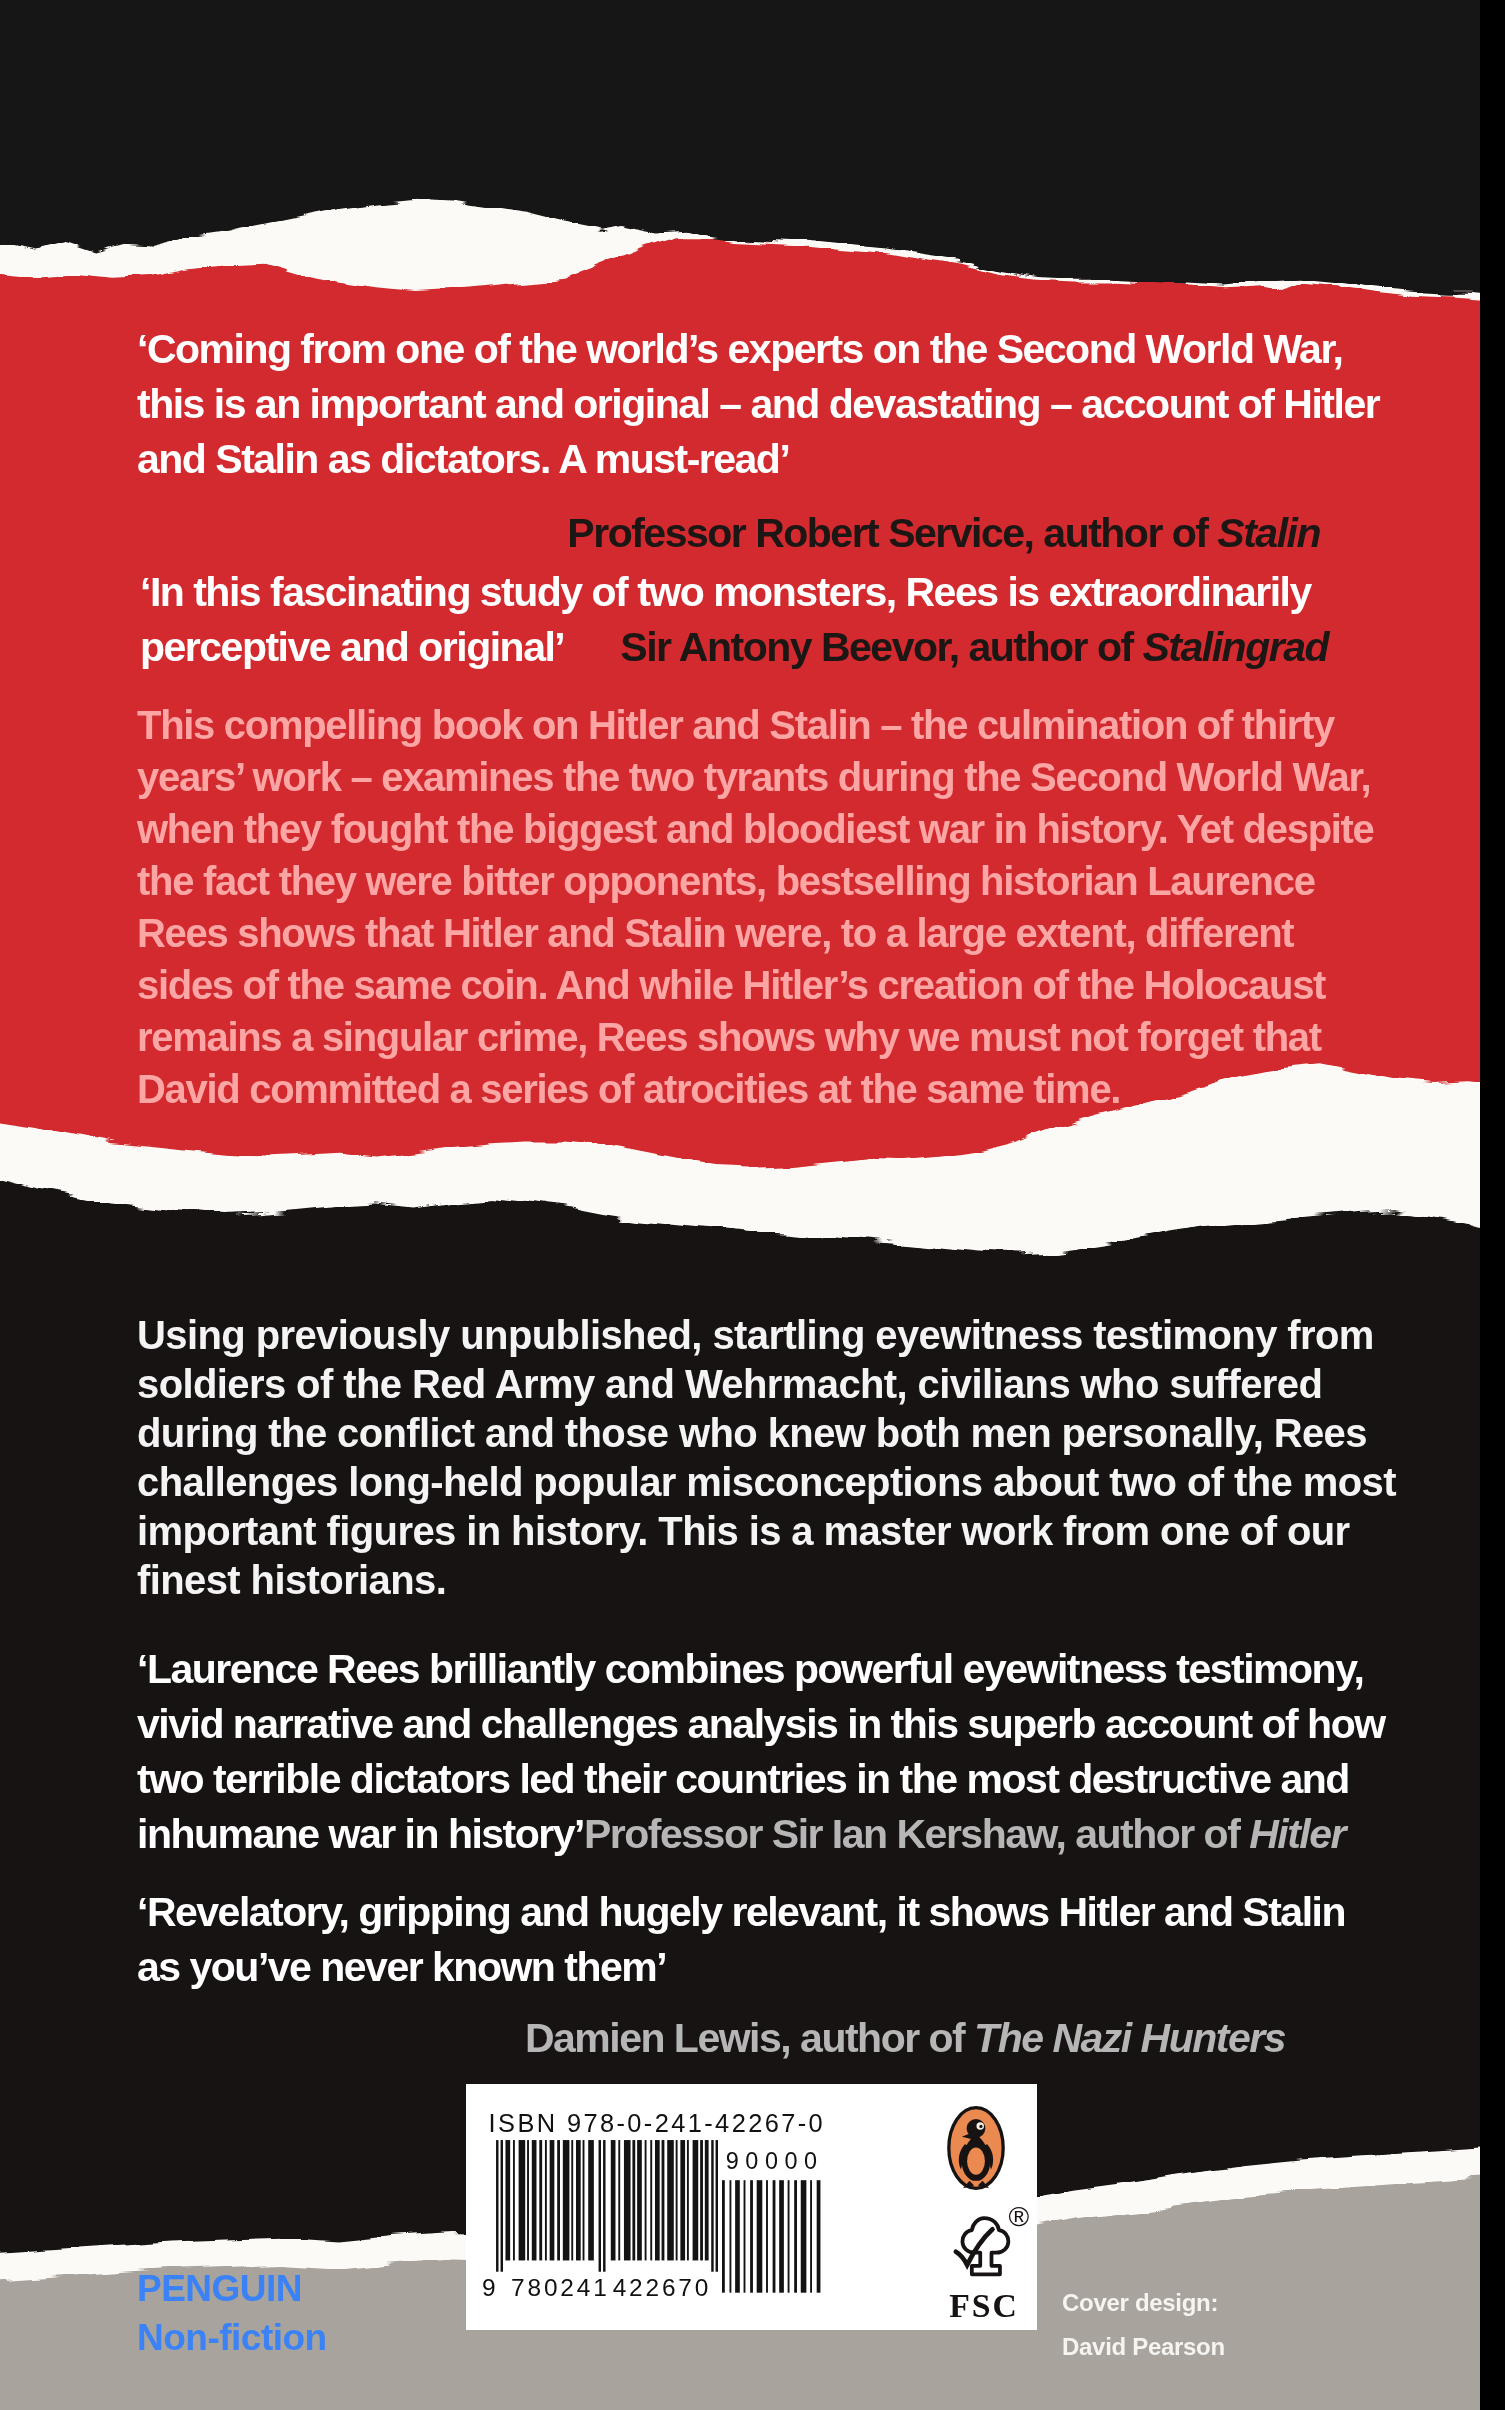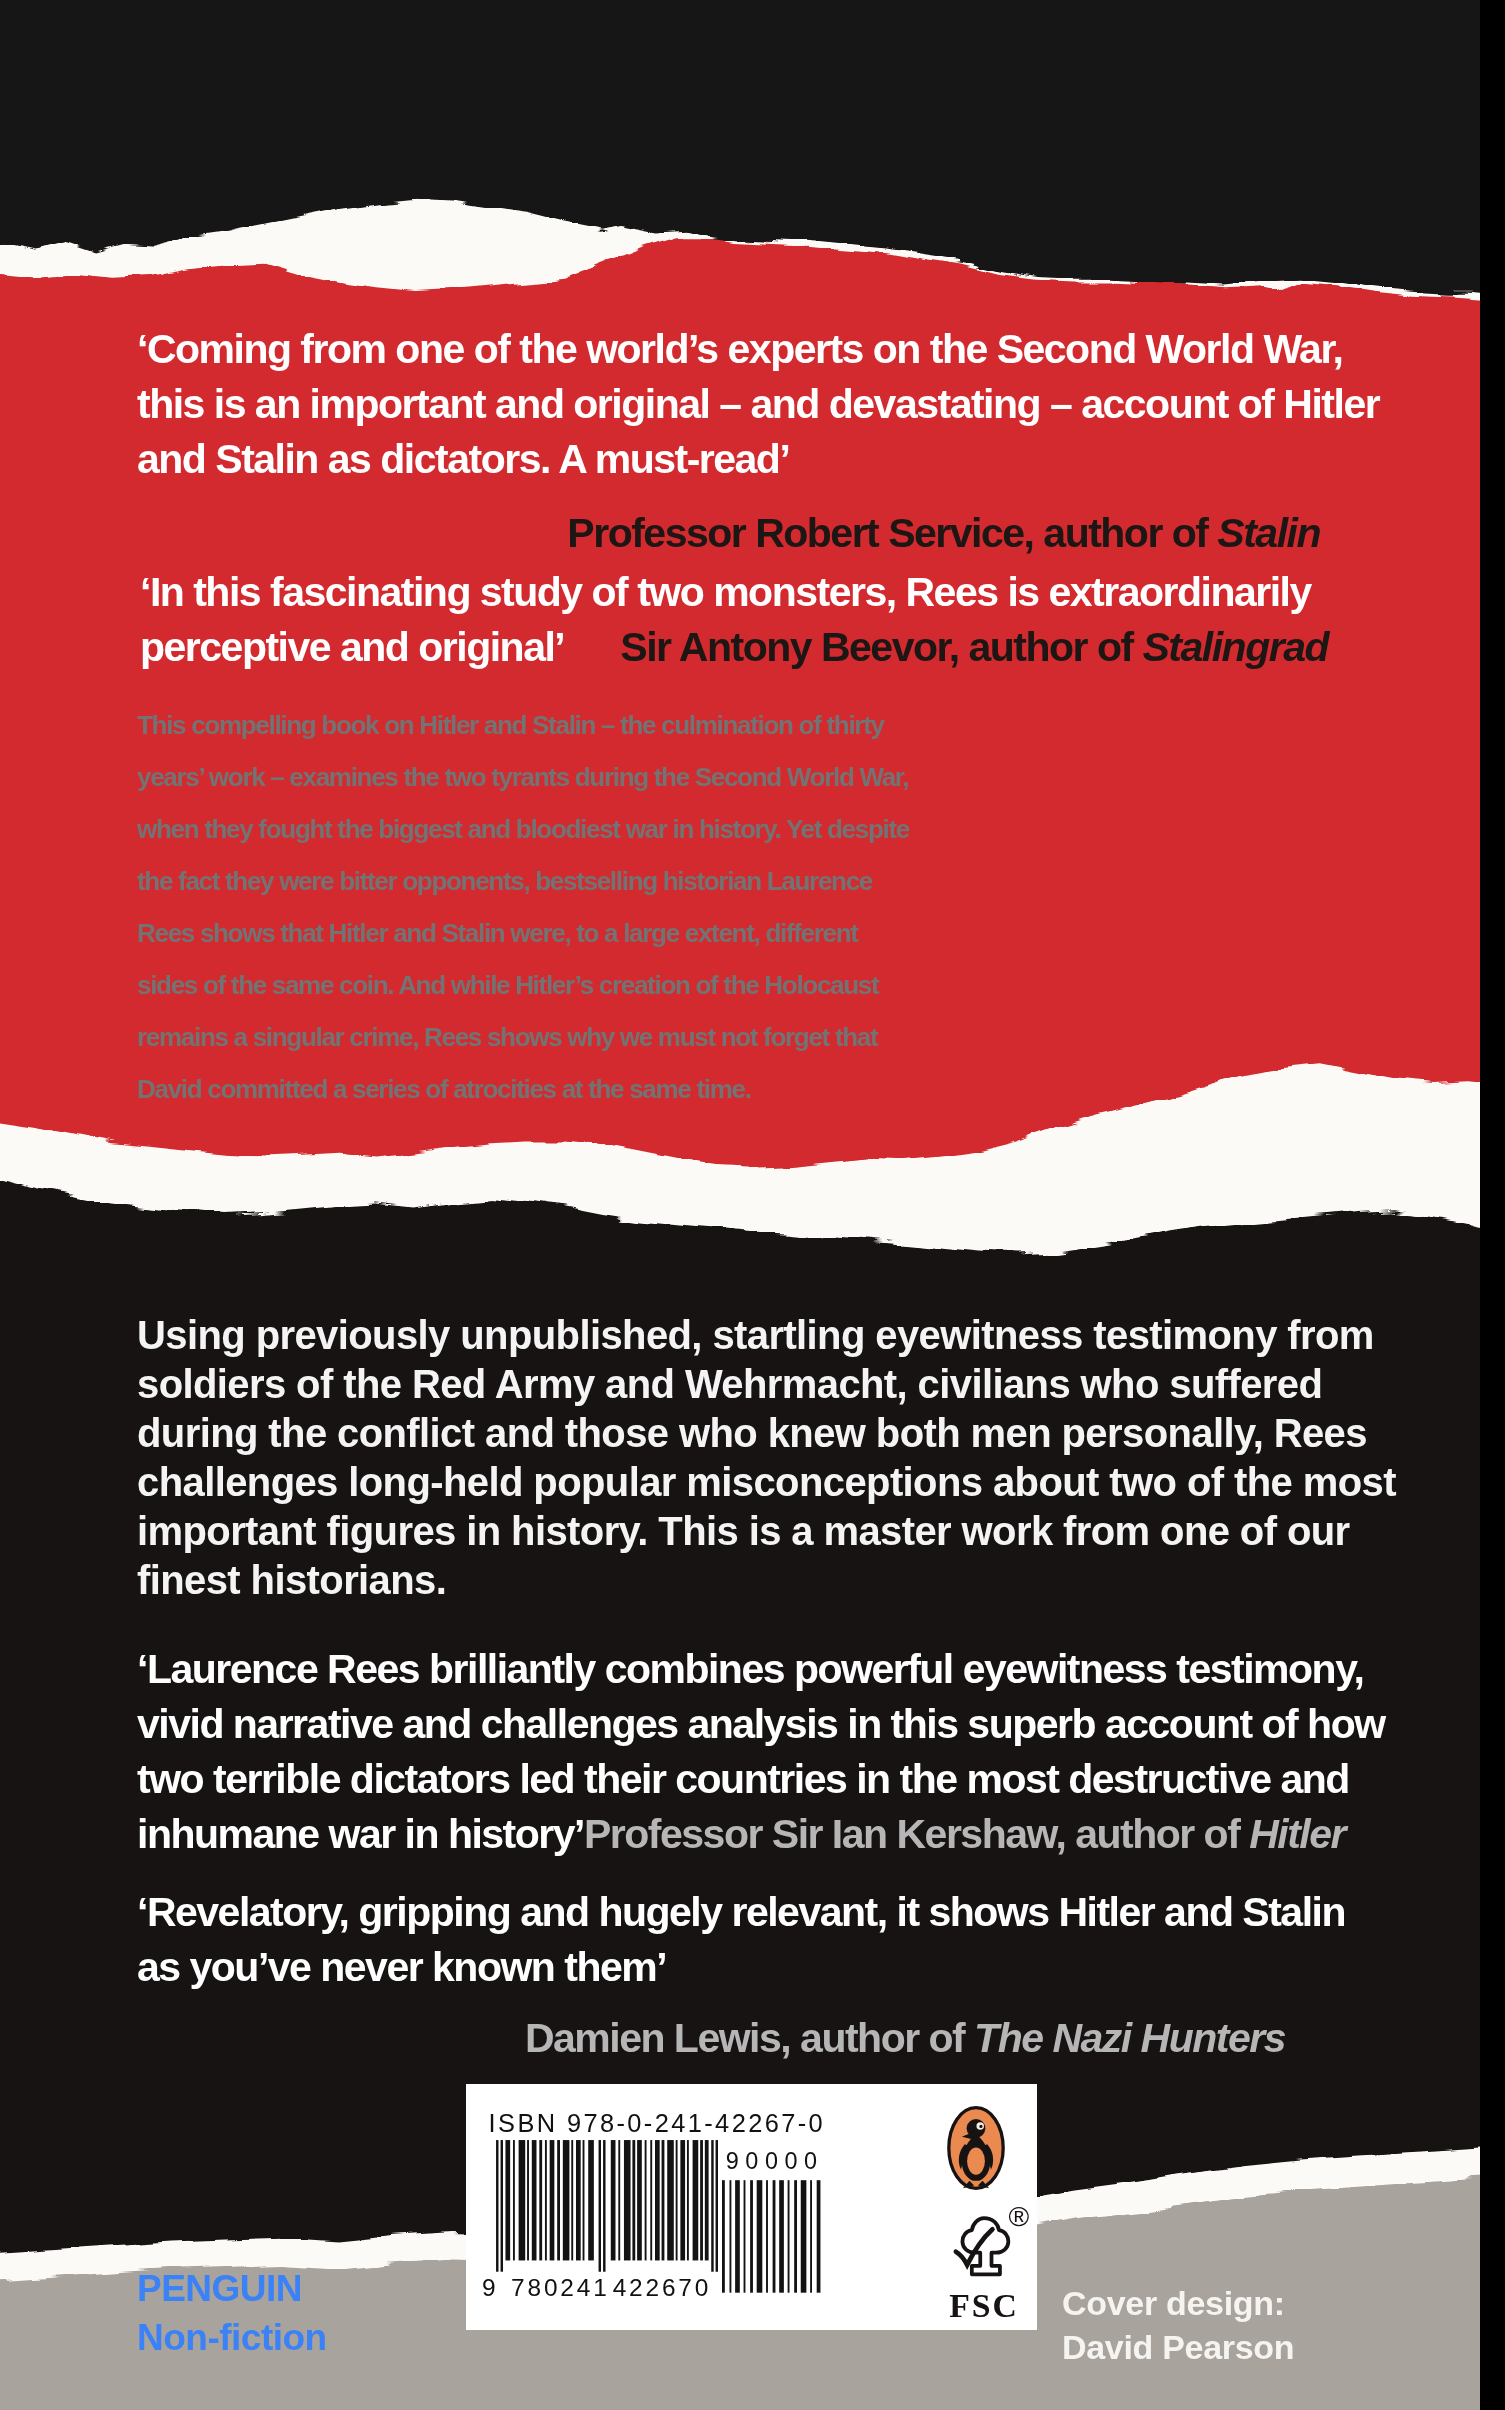--- a/index.html
+++ b/index.html
@@ -5,21 +5,21 @@
   html,body { margin:0; padding:0; background:#000; }
   .cover {
     position:relative; width:1480px; height:2411px; overflow:hidden;
     background:#171312; font-family:"Liberation Sans", sans-serif;
   }
   .bg { position:absolute; left:0; top:0; width:1506px; height:2411px; display:block; }
   .tb { position:absolute; }
   .ln { white-space:nowrap; }
   
   .q  { color:#ffffff; font-weight:700; font-size:41px; letter-spacing:-1.5px; line-height:55px; }
-  .bodyred { color:#737373; font-weight:700; font-size:26px; letter-spacing:-1.3px; line-height:52px; }
+  .bodyred { color:#fca5a5; font-weight:700; font-size:40px; letter-spacing:-1.3px; line-height:52px; }
   .pblack  { color:#f4f4f4; font-weight:700; font-size:40px; letter-spacing:-0.6px; line-height:49px; }
   .attr-dark  { color:#1c1614; }
   .attr-gray  { color:#b6b6b6; }
   .attr-line  { text-align:right; }
   .flexline   { display:flex; }
   .flexline .pushed { margin-left:auto; }
   i { font-style:italic; }
   
   .barcode-box {
     position:absolute; left:466px; top:2084px; width:571px; height:246px;
@@ -31,21 +31,21 @@
   .penguin-logo { position:absolute; left:476px; top:19px; }
   .fsc-logo     { position:absolute; left:473px; top:117px; }
   .bartext { font-family:"Liberation Sans", sans-serif; fill:#111111; }
   
   .imprint {
     position:absolute; left:137px; top:2264px; width:306px; text-align:left;
     color:#3b82f6; font-weight:700; font-size:37px; line-height:49px; letter-spacing:-0.5px;
   }
   .credit {
     position:absolute; left:1062px; top:2281px; width:395px; text-align:left;
-    color:#f6f4f1; font-weight:700; font-size:34px; line-height:44px; letter-spacing:-0.3px;
+    color:#f6f4f1; font-weight:700; font-size:24px; line-height:44px; letter-spacing:-0.3px;
   }
 </style>
 </head>
 <body>
 
 <div class="cover">
 
   <svg class="bg" viewBox="0 0 1599 2560" preserveAspectRatio="none">
     <defs>
       <filter id="tear1" x="-5%" y="-5%" width="110%" height="110%">

